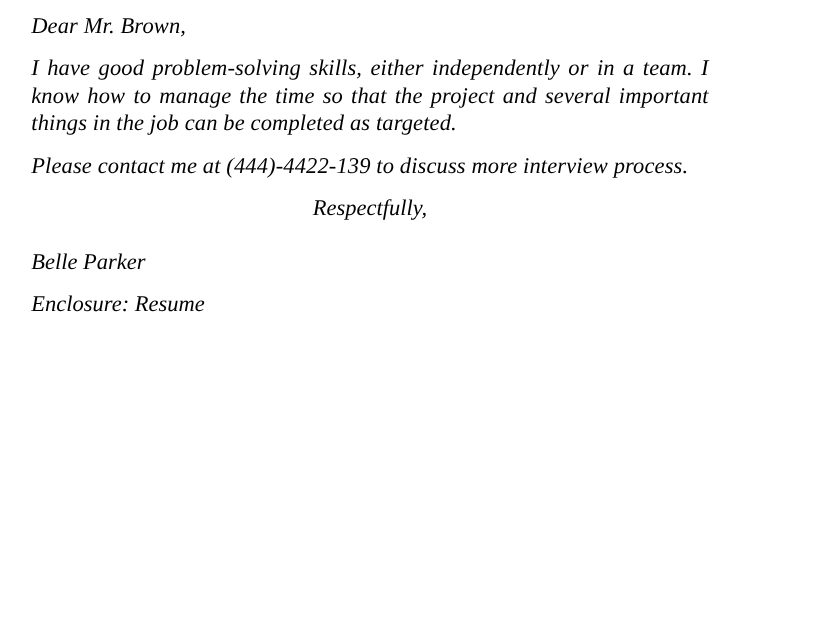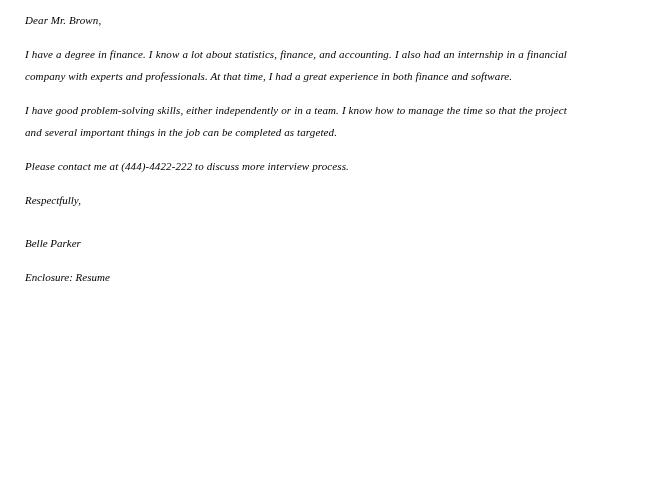--- a/index.html
+++ b/index.html
@@ -10,57 +10,56 @@
   .page {
     position: relative;
     width: 591px;
     height: 500px;
     background: #ffffff;
     box-sizing: border-box;
     padding: 9px 24px 0 25px;
     overflow: hidden;
     font-family: "Liberation Serif", "DejaVu Serif", serif;
     font-style: italic;
-    font-size: 11px;
+    font-size: 18px;
     line-height: 22px;
     color: #000000;
   }
   .para {
     margin: 0 0 12px 0;
     text-align: justify;
     letter-spacing: 0.1px;
   }
   .para.single {
     text-align: left;
   }
   .closing {
     margin: 0 0 20px 0;
-    text-align: left;
+    text-align: center;
   }
   .signature-name {
     margin: 21px 0 12px 0;
     text-align: left;
   }
   .enclosure {
     margin: 0;
     text-align: left;
   }
 </style>
 </head>
 <body>
 
 <div class="page">
   <p class="para single">Dear Mr. Brown,</p>
 
 
-  <p class="para">I have a degree in finance. I know a lot about statistics, finance, and accounting. I also had an internship in a financial company with experts and professionals. At that time, I had a great experience in both finance and software.</p>
 
 
   <p class="para">I have good problem-solving skills, either independently or in a team. I know how to manage the time so that the project and several important things in the job can be completed as targeted.</p>
 
-  <p class="para single">Please contact me at (444)-4422-222 to discuss more interview process.</p>
+  <p class="para single">Please contact me at (444)-4422-139 to discuss more interview process.</p>
 
   <p class="closing">Respectfully,</p>
 
   <p class="signature-name">Belle Parker</p>
 
   <p class="enclosure">Enclosure: Resume</p>
 </div>
 
 </body></html>

